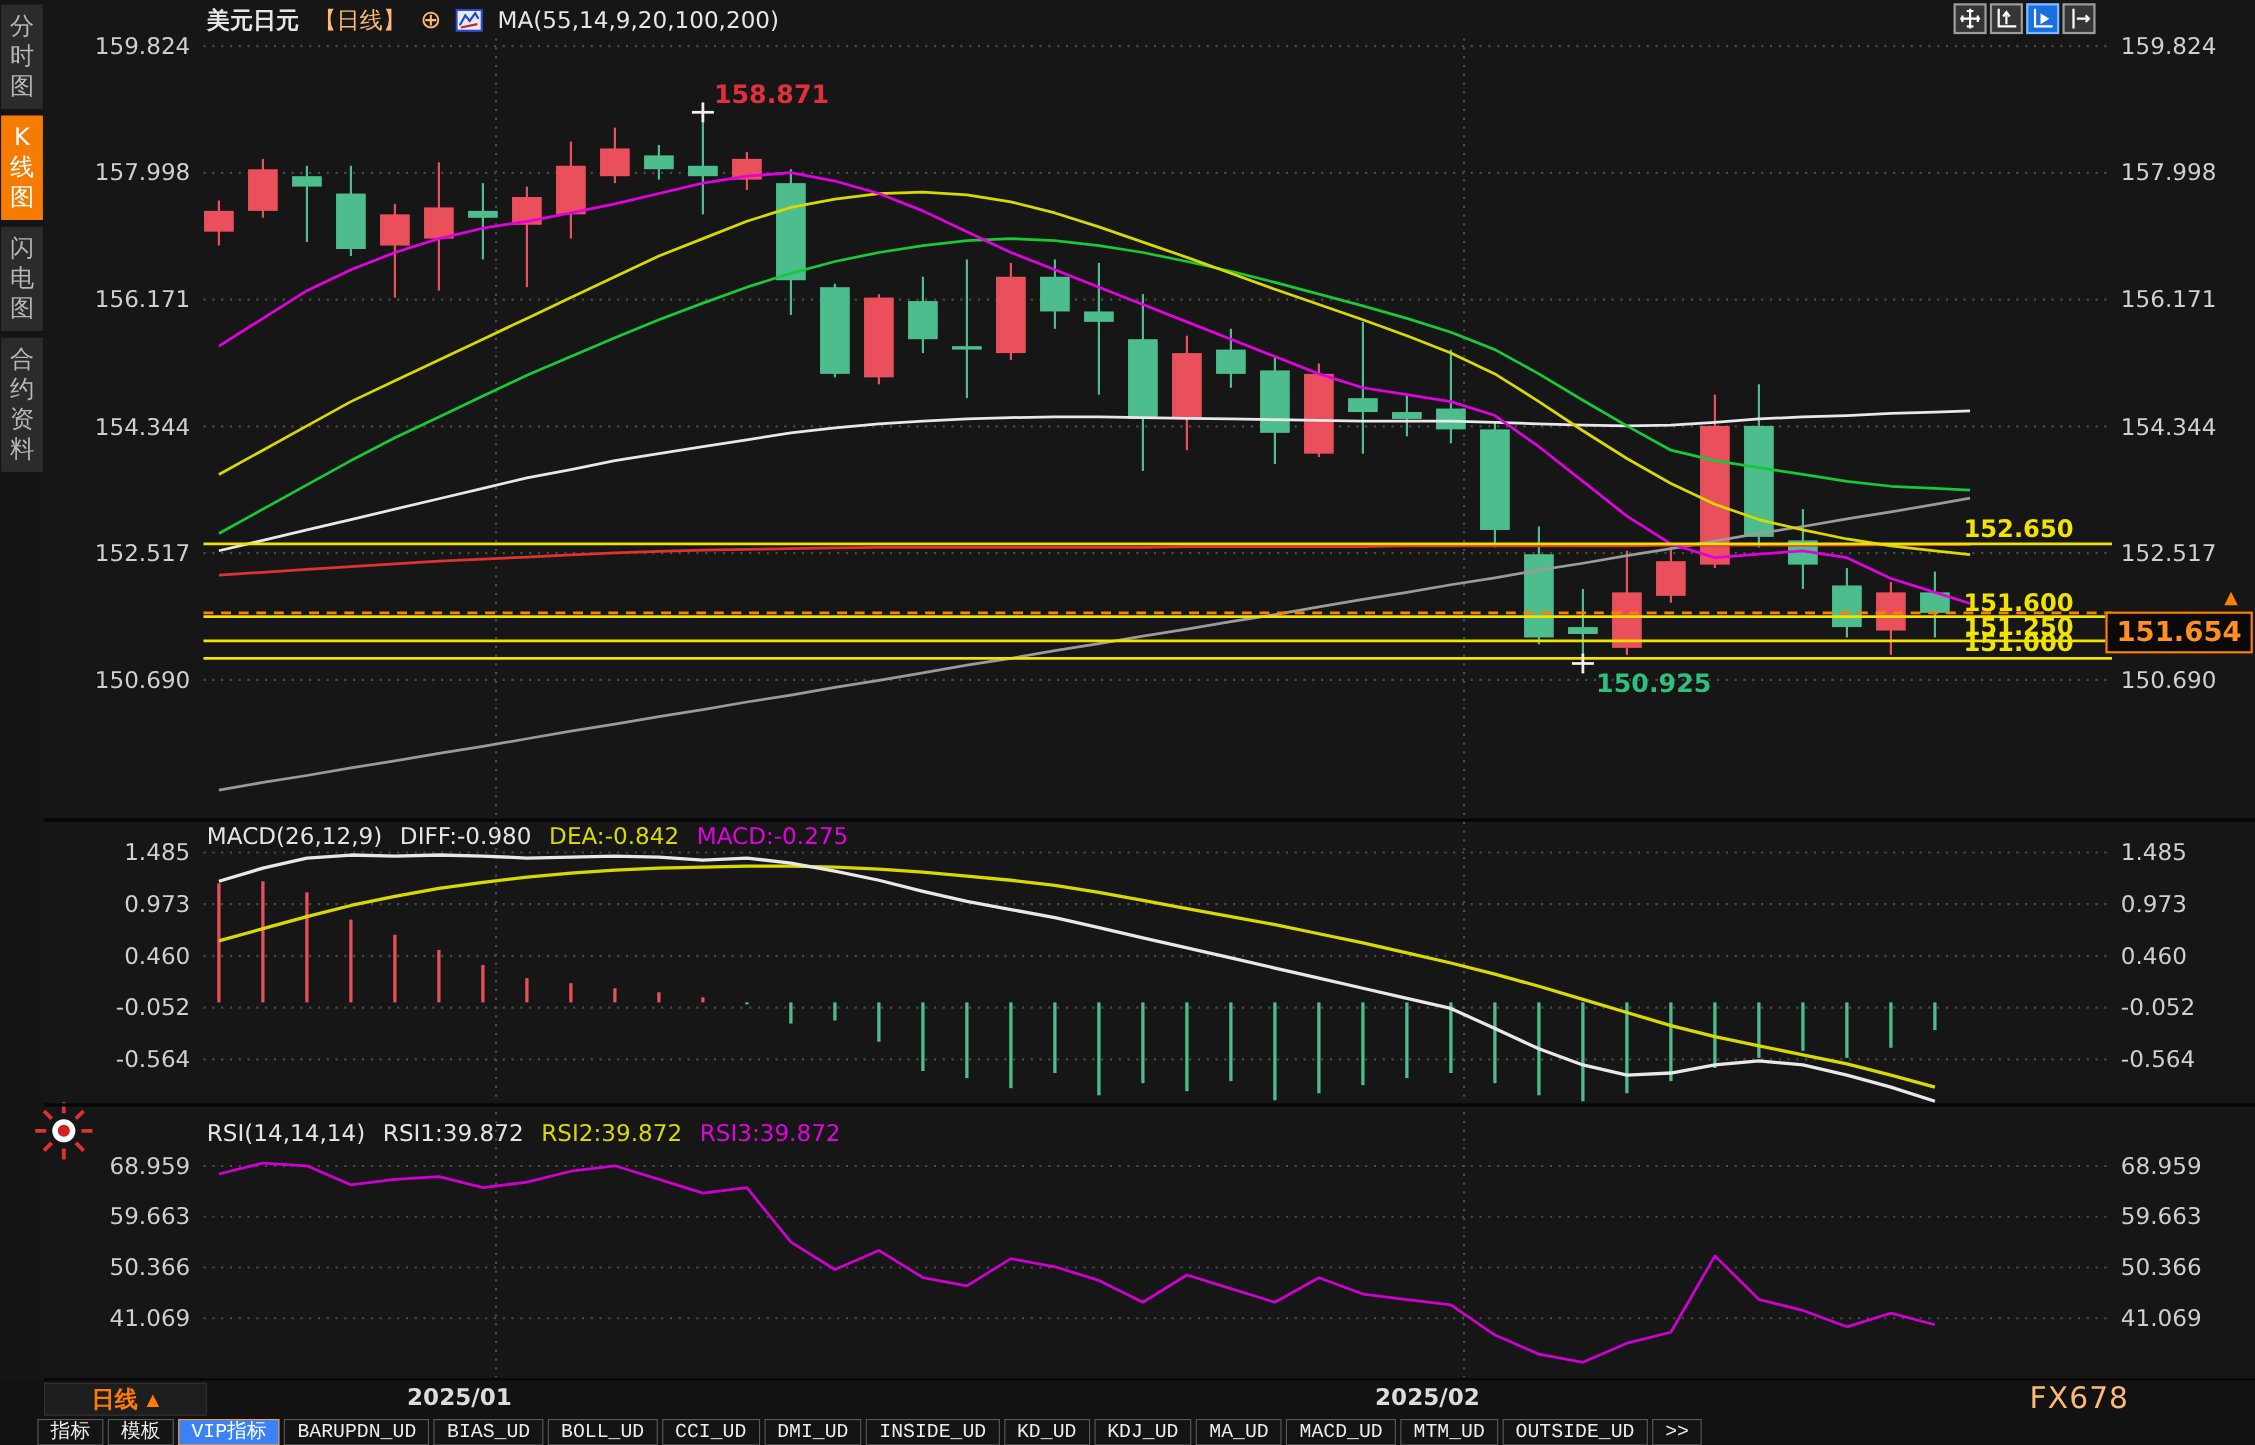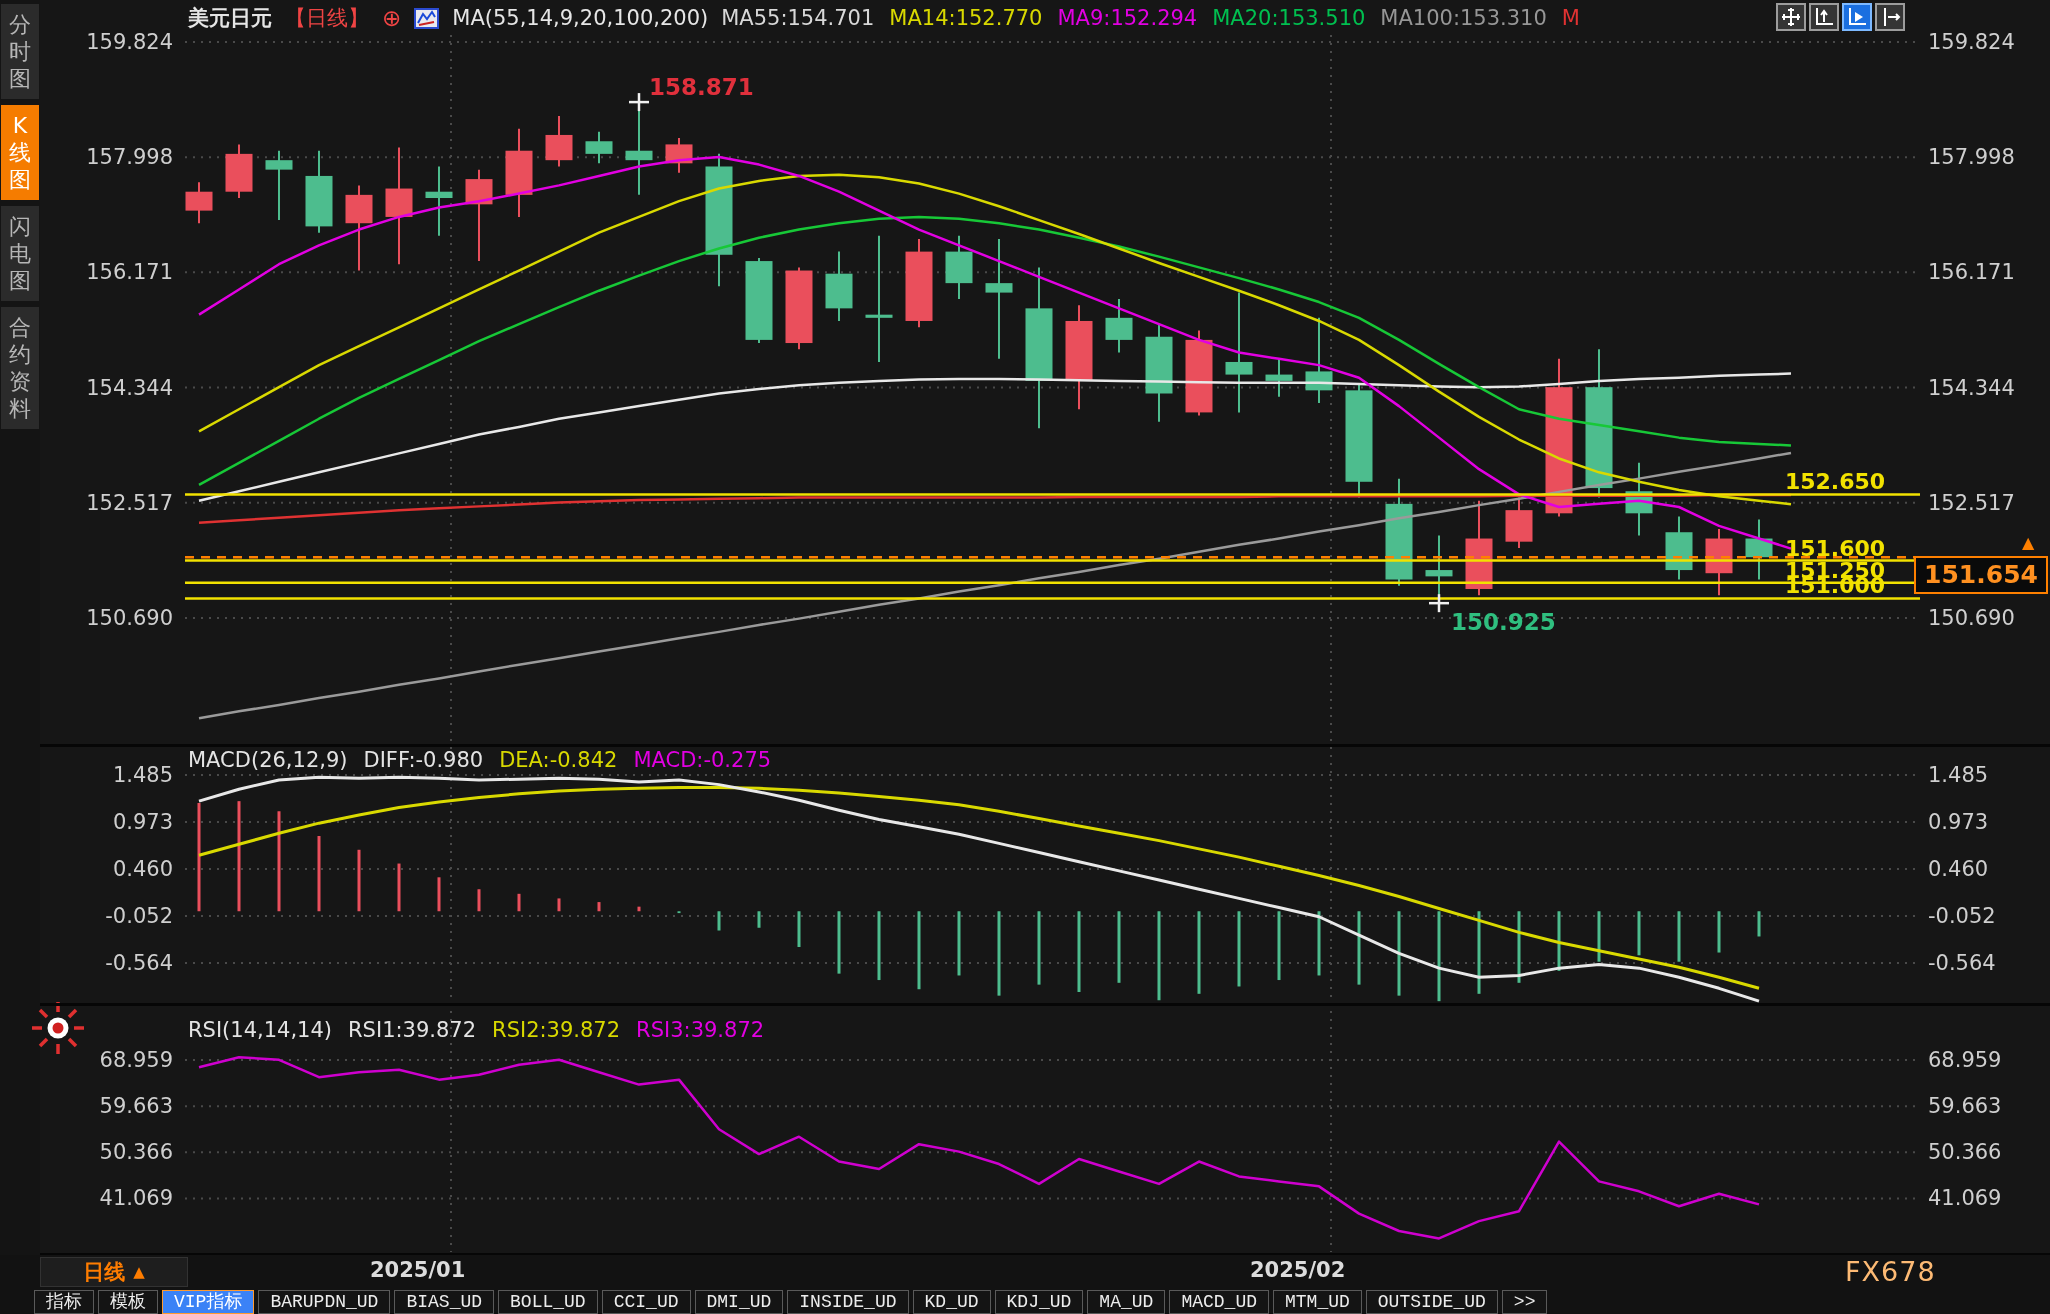--- a/index.html
+++ b/index.html
@@ -8,21 +8,21 @@
   .abs{position:absolute;}
   
   #sidebar{position:absolute;left:0;top:0;width:40px;height:1314px;background:#141414;}
   .side-tile{position:absolute;left:1px;width:38px;background:#2b2b2b;color:#b6b6b6;
     display:flex;flex-direction:column;align-items:center;justify-content:center;
     font-size:22px;line-height:27px;cursor:pointer;}
   .side-tile.active{background:#f57c00;color:#ffffff;}
   
   #main-header{position:absolute;left:188px;top:3px;height:30px;display:flex;align-items:center;gap:13px;
     font-size:21px;color:#e6e6e6;white-space:nowrap;z-index:30;}
-  .hdr-orange{color:#ef4444;}
+  .hdr-orange{color:#fdba74;}
   #toolbar-icons{position:absolute;left:1776px;top:3px;display:flex;gap:3px;z-index:30;}
   .tool-btn{width:30px;height:28px;background:#353535;border:2px solid #9c9c9c;box-sizing:border-box;
     display:flex;align-items:center;justify-content:center;cursor:pointer;}
   .tool-btn.active{background:#1a6fe0;border-color:#7db9ff;}
   
   .tick{position:absolute;font-size:21px;color:#cfcfcf;height:26px;line-height:26px;}
   .tick.left{width:135px;left:38px;text-align:right;}
   .tick.right{left:1928px;text-align:left;}
   
   .pane-header{position:absolute;left:188px;display:flex;gap:16px;font-size:21px;white-space:nowrap;z-index:25;}
@@ -255,28 +255,20 @@
   <div id="main-header">
     <span style="font-weight:bold;">美元日元</span>
     <span class="hdr-orange">【日线】</span>
     <span class="hdr-orange" style="font-size:23px;">⊕</span>
     <svg width="25" height="21" viewBox="0 0 25 21">
       <rect x="1" y="1" width="23" height="19" fill="#e9e9ef" stroke="#2b4bd0" stroke-width="2"></rect>
       <polyline points="4,15 9,6 13,11 18,4 21,9" fill="none" stroke="#1a49d8" stroke-width="2"></polyline>
       <line x1="5" y1="17" x2="20" y2="14" stroke="#cc2222" stroke-width="2"></line>
     </svg>
     <span>MA(55,14,9,20,100,200)</span>
-    <span id="ma-values" style="display:flex;gap:15px;">
-        <span style="color: rgb(216, 216, 216);">MA55:154.701</span>
-        <span style="color: rgb(217, 217, 0);">MA14:152.770</span>
-        <span style="color: rgb(226, 0, 226);">MA9:152.294</span>
-        <span style="color: rgb(0, 192, 80);">MA20:153.510</span>
-        <span style="color: rgb(150, 150, 150);">MA100:153.310</span>
-        <span style="color: rgb(224, 50, 50);">M</span>
-      </span>
   </div>
 
   <div id="toolbar-icons">
       <div class="tool-btn">
         <svg width="24" height="24" viewBox="0 0 24 24" stroke="#ffffff" stroke-width="2">
           <line x1="12" y1="3" x2="12" y2="21"></line>
           <line x1="3" y1="12" x2="21" y2="12"></line>
           <line x1="9" y1="5" x2="15" y2="5"></line>
           <line x1="9" y1="19" x2="15" y2="19"></line>
           <line x1="5" y1="9" x2="5" y2="15"></line>

